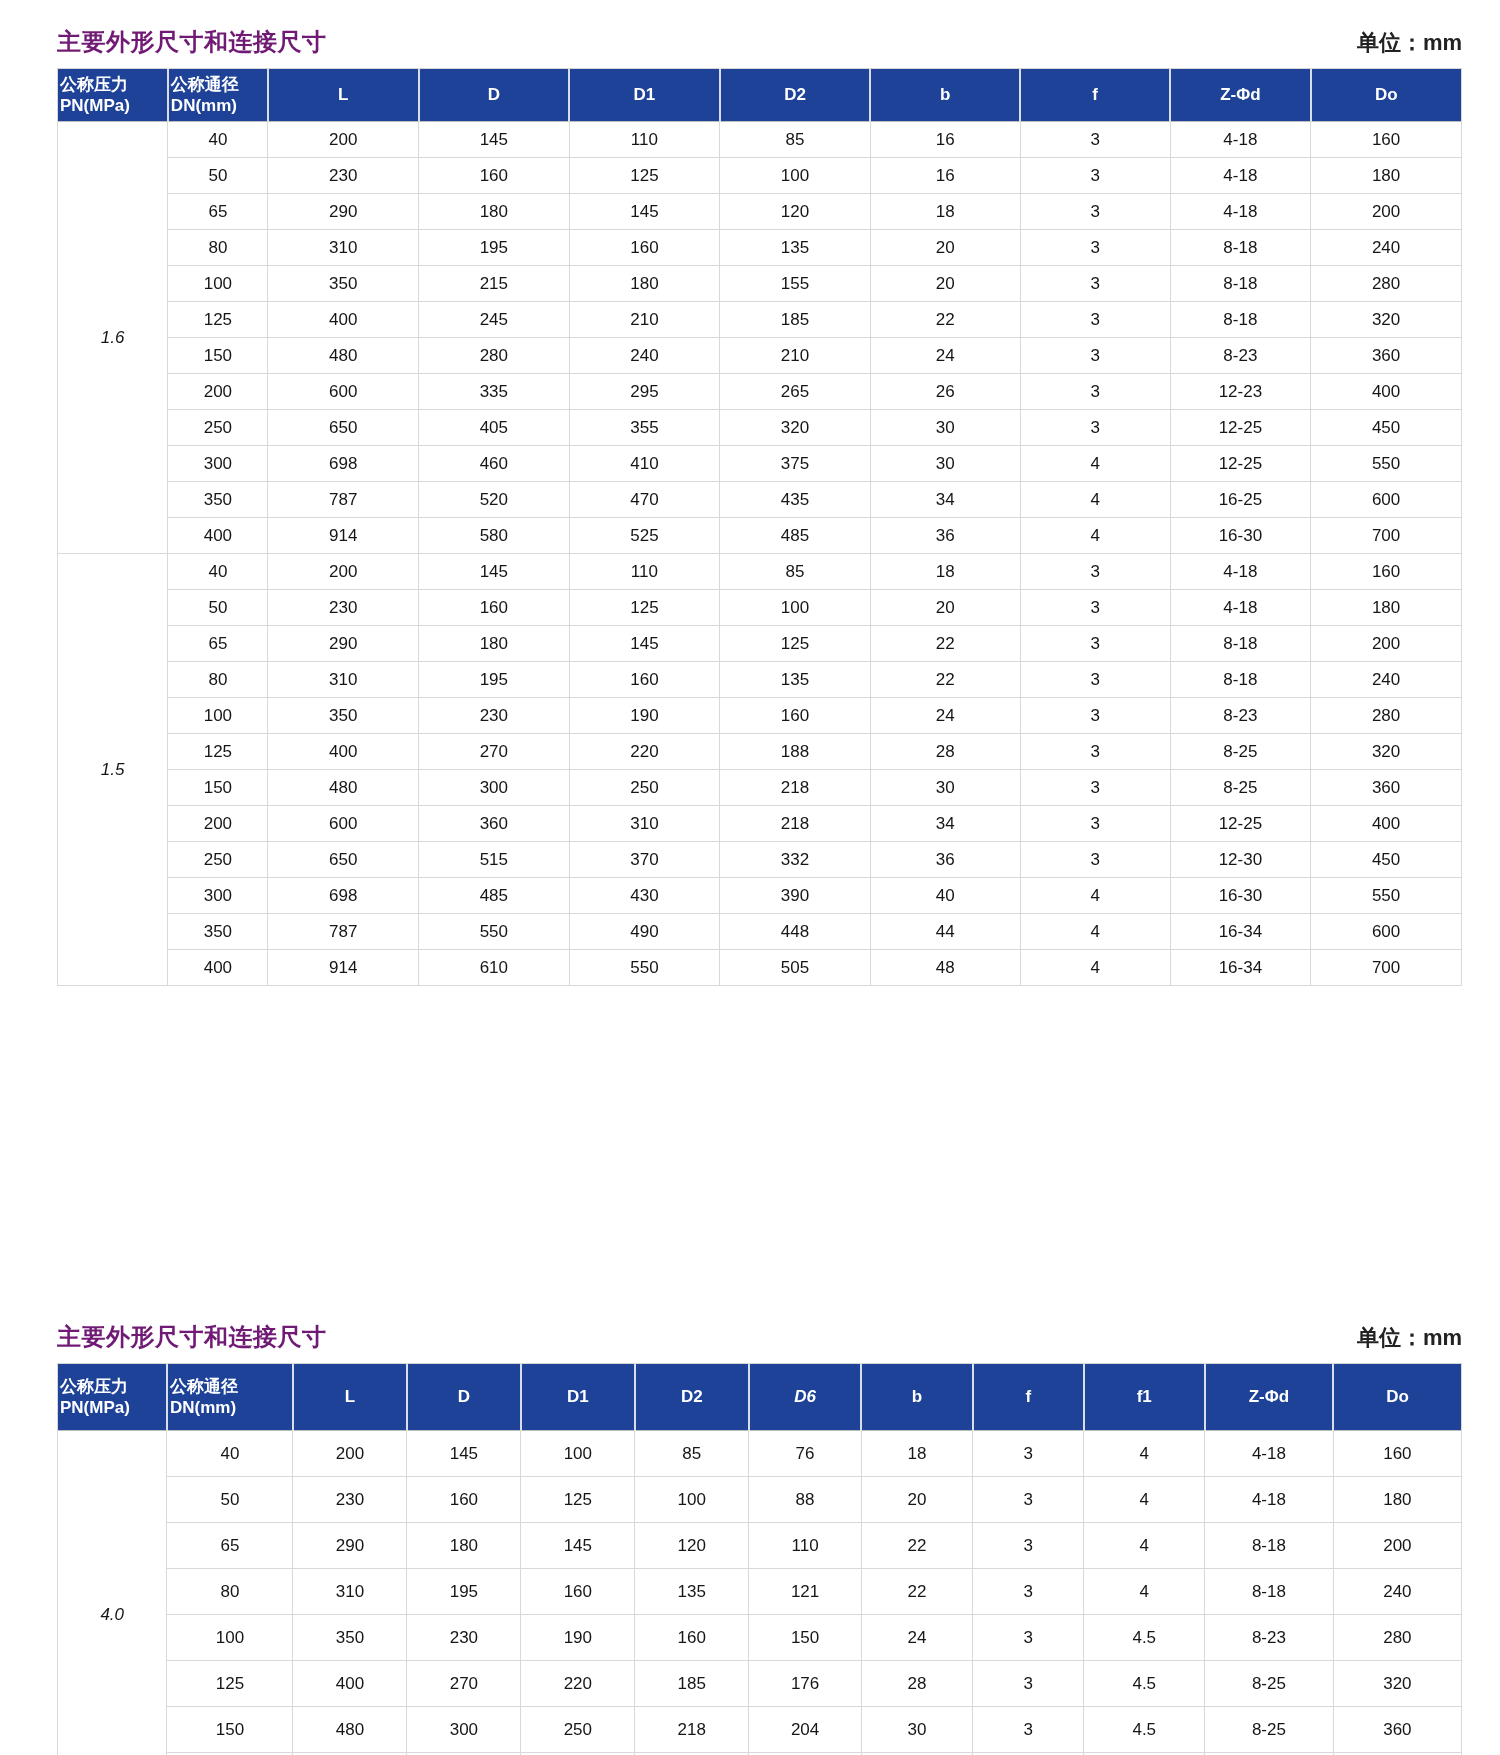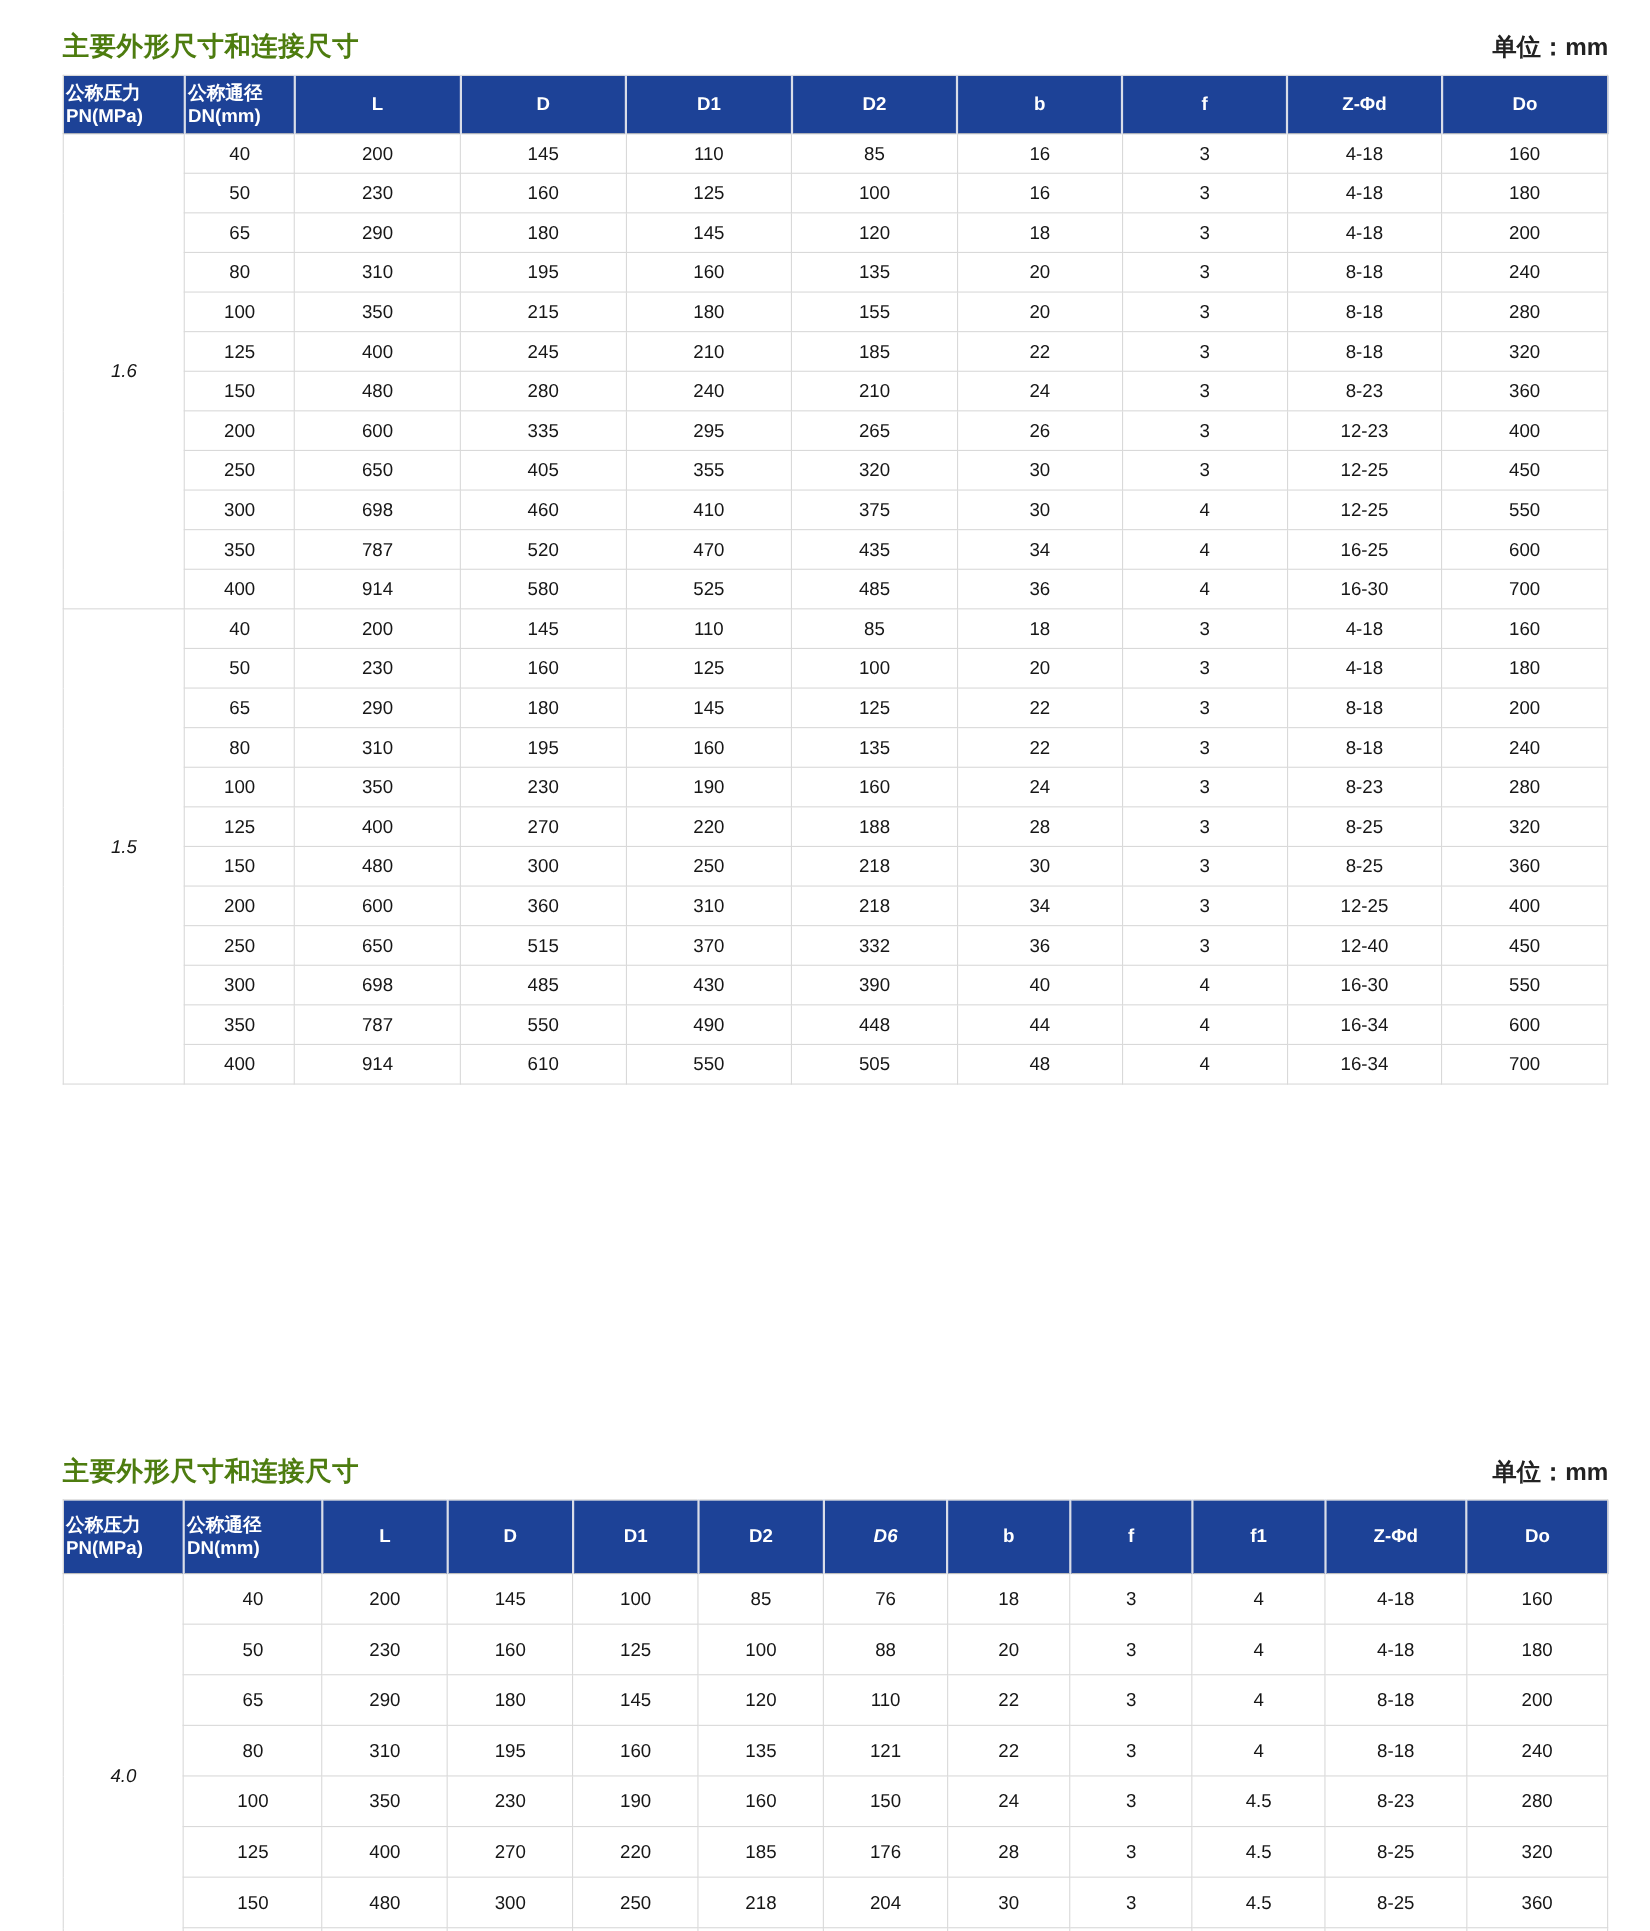--- a/index.html
+++ b/index.html
@@ -9,21 +9,21 @@
     color:#141414;
     -webkit-font-smoothing:antialiased;
   }
   .page{width:1500px;min-height:1755px;background:#fff;box-sizing:border-box;padding-top:26px;}
   .spec-section{width:1405px;margin-left:57px;}
   .section-head{
     display:flex;justify-content:space-between;align-items:flex-end;
     margin-bottom:10px;
   }
   .title{
-    margin:0;font-size:24px;font-weight:bold;color:#4d7c0f;letter-spacing:.5px;
+    margin:0;font-size:24px;font-weight:bold;color:#701a75;letter-spacing:.5px;
   }
   .unit{font-size:22px;font-weight:600;color:#222;}
   table.spec-table{
     width:100%;border-collapse:collapse;table-layout:fixed;
     border:1px solid #d6d6d6;
   }
   table.spec-table thead th{
     background:#1d4297;color:#ffffff;font-weight:600;
     text-align:center;vertical-align:middle;
     white-space:pre-line;line-height:1.25;
@@ -321,21 +321,21 @@
             <td>400</td>
           </tr>
           <tr>
             <td>250</td>
             <td>650</td>
             <td>515</td>
             <td>370</td>
             <td>332</td>
             <td>36</td>
             <td>3</td>
-            <td>12-40</td>
+            <td>12-30</td>
             <td>450</td>
           </tr>
           <tr>
             <td>300</td>
             <td>698</td>
             <td>485</td>
             <td>430</td>
             <td>390</td>
             <td>40</td>
             <td>4</td>

